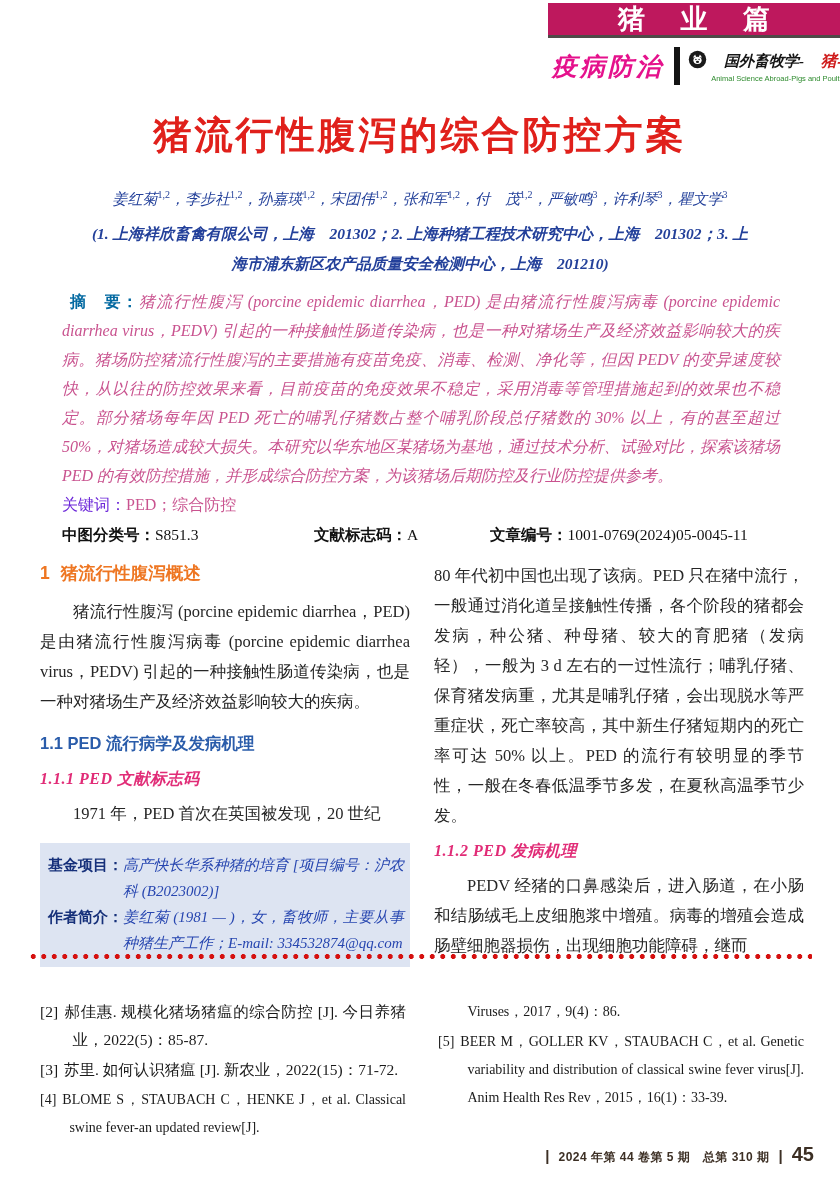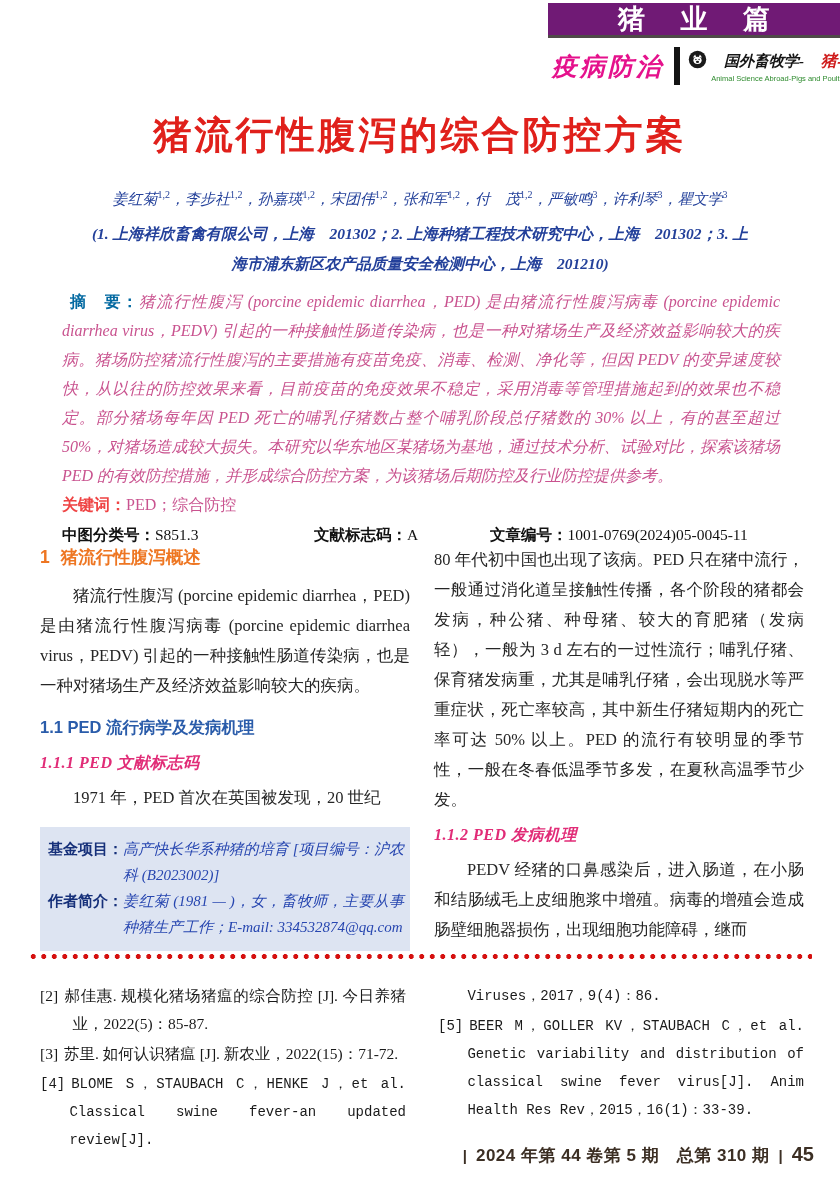--- a/index.html
+++ b/index.html
@@ -5,21 +5,21 @@
   * { margin:0; padding:0; box-sizing:border-box; }
   html,body { background:#e8e8e8; }
   .page {
     position:relative; width:840px; height:1183px; margin:0 auto;
     background:#ffffff; overflow:hidden;
     font-family:"Liberation Serif", serif; color:#262626;
   }
   
   .banner {
     position:absolute; top:3px; left:548px; width:292px; height:35px;
-    background:#701a75; border-bottom:3px solid #4f4a48;
+    background:#be185d; border-bottom:3px solid #4f4a48;
     display:flex; align-items:center; justify-content:center;
   }
   .banner-text {
     color:#ffffff; font-family:"Liberation Sans", sans-serif;
     font-weight:bold; font-size:27px; letter-spacing:14px; text-indent:14px;
     white-space:nowrap;
   }
   .column-row {
     position:absolute; top:45px; left:552px; width:286px; height:42px;
     display:flex; align-items:center;
@@ -58,31 +58,31 @@
   
   .abstract {
     position:absolute; top:287px; left:62px; width:718px;
     font-size:16px; line-height:29px; text-align:justify;
   }
   .abs-label {
     font-family:"Liberation Sans", sans-serif; font-weight:bold; color:#0369a1;margin-left:8px;
   }
   .abs-text { color:#c9538f; font-style:italic; }
   .kw-line { line-height:29px; }
-  .kw-label { font-family:"Liberation Sans", sans-serif; font-weight:bold; color:#ef4444; }
+  .kw-label { font-family:"Liberation Sans", sans-serif; font-weight:normal; color:#6d28d9; }
   .kw-text { color:#c9538f; }
   .meta-line { display:flex; line-height:31px; color:#111; font-size:15.5px; }
   .meta-seg1 { width:252px; } .meta-seg2 { width:176px; } .meta-seg3 { flex:1; }
   .meta-label { font-family:"Liberation Sans", sans-serif; font-weight:bold; }
   
   .columns {
     position:absolute; top:545px; left:40px; width:764px;
     display:flex; gap:24px;
   }
-  .col { width:370px; }
+  .col { width:370px;margin-top:16px; }
   .h1 {
     font-family:"Liberation Sans", sans-serif; font-weight:bold;
     font-size:17.5px; color:#ee7622; margin:0 0 12px;
   }
   .h1 .h1-num { margin-right:11px; }
   .h2 {
     font-family:"Liberation Sans", sans-serif; font-weight:bold;
     font-size:16.5px; color:#2a5caa; margin:16px 0 14px;
   }
   .h3 {
@@ -110,29 +110,29 @@
     position:absolute; top:953px; left:28px; width:784px; height:7px;
     background-image:radial-gradient(circle, #d5100f 2.3px, rgba(0,0,0,0) 2.5px);
     background-size:10.5px 7px; background-repeat:repeat-x; background-position:0 center;
   }
   .refs {
     position:absolute; top:982px; left:40px; width:764px;
     display:flex; gap:32px; font-size:15.5px; line-height:28px; color:#1a1a1a;
   }
   .ref { padding-left:2.1em; text-indent:-2.1em; text-align:justify; margin-bottom:2px; }
   .ref-cont { padding-left:2.1em; margin-bottom:2px; }
-  .mono { font-family:Liberation Mono, monospace; font-size:14px; }
+  .mono { font-family:Liberation Serif, serif; font-size:14px; }
   .ref-num { margin-right:6px; }
   
   .footer {
     position:absolute; top:1143px; right:26px;
     display:flex; align-items:baseline; gap:9px;
     font-family:"Liberation Sans", sans-serif; font-weight:bold; color:#3c2f24;
   }
-  .footer-issue { font-size:17px; letter-spacing:0.5px; }
+  .footer-issue { font-size:12px; letter-spacing:0.5px; }
   .footer-bar { font-size:15px; }
   .footer-page { font-size:20px; }
 </style>
 </head>
 <body>
 
 <div class="page">
 
   <div class="banner">
     <span class="banner-text">猪 业 篇</span>

